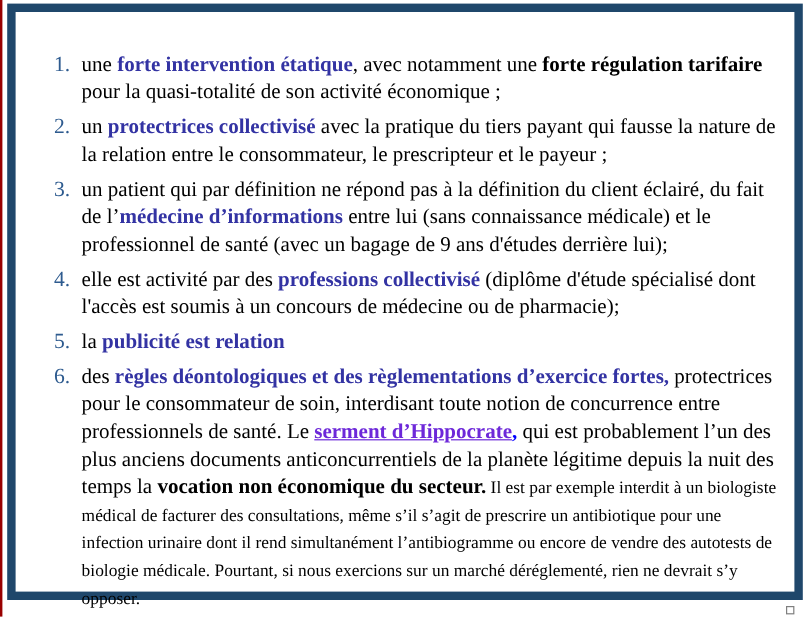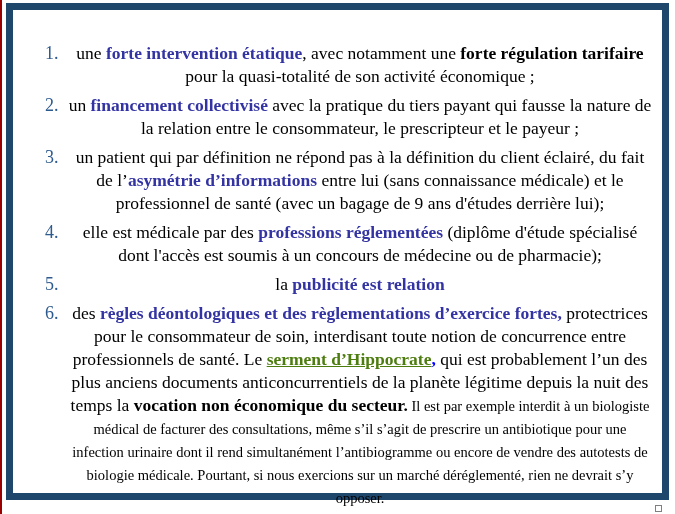--- a/index.html
+++ b/index.html
@@ -37,26 +37,26 @@
     flex: 0 0 23px;
     font-size: 18px;
     line-height: 23px;
     color: #2e5b8f;
   }
   .body {
     flex: 1 1 auto;
     font-size: 17.5px;
     line-height: 23px;
     color: #000000;
-    text-align: center;
+    text-align: left;
   }
   .seg-normal { }
   .seg-keyword { color: #3333a3; font-weight: bold; }
   .seg-bold { color: #000000; font-weight: bold; }
-  .seg-link { color: #4d7c0f; font-weight: bold; text-decoration: underline; cursor: pointer; }
+  .seg-link { color: #6d28d9; font-weight: bold; text-decoration: underline; cursor: pointer; }
   .seg-link-plain { color: #0000ff; font-weight: bold; }
   .seg-small { font-size: 14.5px; line-height: 20px; }
   .resize-handle {
     position: absolute;
     left: 655px; top: 505px;
     width: 7px; height: 7px;
     border: 1px solid #7f7f7f;
     background: #ffffff;
     box-sizing: border-box;
   }
@@ -67,29 +67,29 @@
 <div class="red-edge-line"></div>
 
 <div class="frame">
   <div class="content">
       <div class="item">
         <span class="num">1.</span>
         <div class="body"><span class="seg-normal">une </span><span class="seg-keyword">forte intervention étatique</span><span class="seg-normal">, avec notamment une </span><span class="seg-bold">forte régulation tarifaire</span><span class="seg-normal"> pour la quasi-totalité de son activité économique ;</span></div>
       </div>
       <div class="item">
         <span class="num">2.</span>
-        <div class="body"><span class="seg-normal">un </span><span class="seg-keyword">financement collectivisé</span><span class="seg-normal"> avec la pratique du tiers payant qui fausse la nature de la relation entre le consommateur, le prescripteur et le payeur ;</span></div>
+        <div class="body"><span class="seg-normal">un </span><span class="seg-keyword">protectrices collectivisé</span><span class="seg-normal"> avec la pratique du tiers payant qui fausse la nature de la relation entre le consommateur, le prescripteur et le payeur ;</span></div>
       </div>
       <div class="item">
         <span class="num">3.</span>
-        <div class="body"><span class="seg-normal">un patient qui par définition ne répond pas à la définition du client éclairé, du fait de l’</span><span class="seg-keyword">asymétrie d’informations</span><span class="seg-normal"> entre lui (sans connaissance médicale) et le professionnel de santé (avec un bagage de 9 ans d'études derrière lui);</span></div>
+        <div class="body"><span class="seg-normal">un patient qui par définition ne répond pas à la définition du client éclairé, du fait de l’</span><span class="seg-keyword">médecine d’informations</span><span class="seg-normal"> entre lui (sans connaissance médicale) et le professionnel de santé (avec un bagage de 9 ans d'études derrière lui);</span></div>
       </div>
       <div class="item">
         <span class="num">4.</span>
-        <div class="body"><span class="seg-normal">elle est médicale par des </span><span class="seg-keyword">professions réglementées</span><span class="seg-normal"> (diplôme d'étude spécialisé dont l'accès est soumis à un concours de médecine ou de pharmacie);</span></div>
+        <div class="body"><span class="seg-normal">elle est activité par des </span><span class="seg-keyword">professions collectivisé</span><span class="seg-normal"> (diplôme d'étude spécialisé dont l'accès est soumis à un concours de médecine ou de pharmacie);</span></div>
       </div>
       <div class="item">
         <span class="num">5.</span>
         <div class="body"><span class="seg-normal">la </span><span class="seg-keyword">publicité est relation</span></div>
       </div>
       <div class="item">
         <span class="num">6.</span>
         <div class="body"><span class="seg-normal">des </span><span class="seg-keyword">règles déontologiques et des règlementations d’exercice fortes,</span><span class="seg-normal"> protectrices pour le consommateur de soin, interdisant toute notion de concurrence entre professionnels de santé. Le </span><span class="seg-link">serment d’Hippocrate</span><span class="seg-link-plain">,</span><span class="seg-normal"> qui est probablement l’un des plus anciens documents anticoncurrentiels de la planète légitime depuis la nuit des temps la </span><span class="seg-bold">vocation non économique du secteur.</span><span class="seg-small"> Il est par exemple interdit à un biologiste médical de facturer des consultations, même s’il s’agit de prescrire un antibiotique pour une infection urinaire dont il rend simultanément l’antibiogramme ou encore de vendre des autotests de biologie médicale. Pourtant, si nous exercions sur un marché déréglementé, rien ne devrait s’y opposer.</span></div>
       </div>
     </div>

